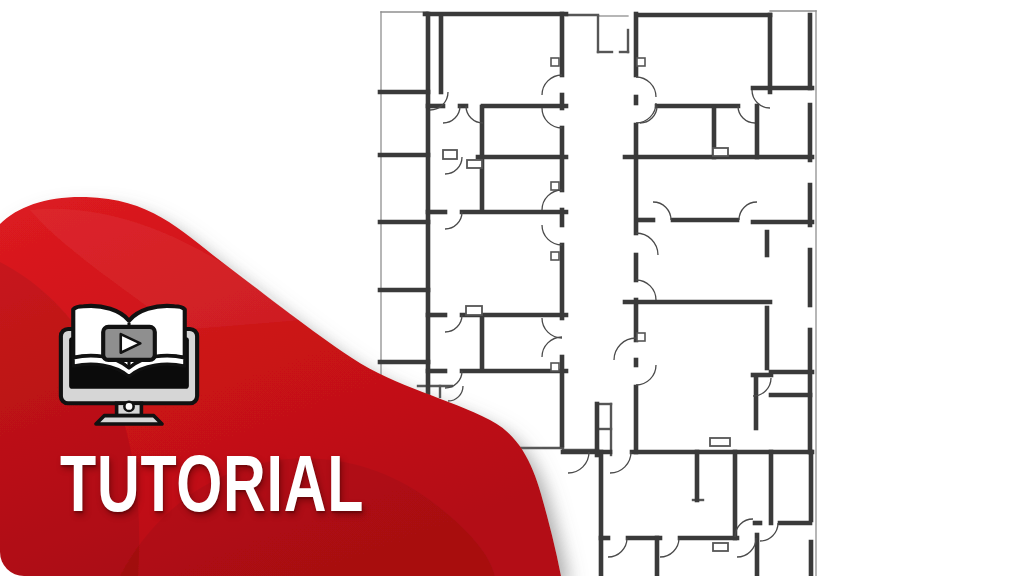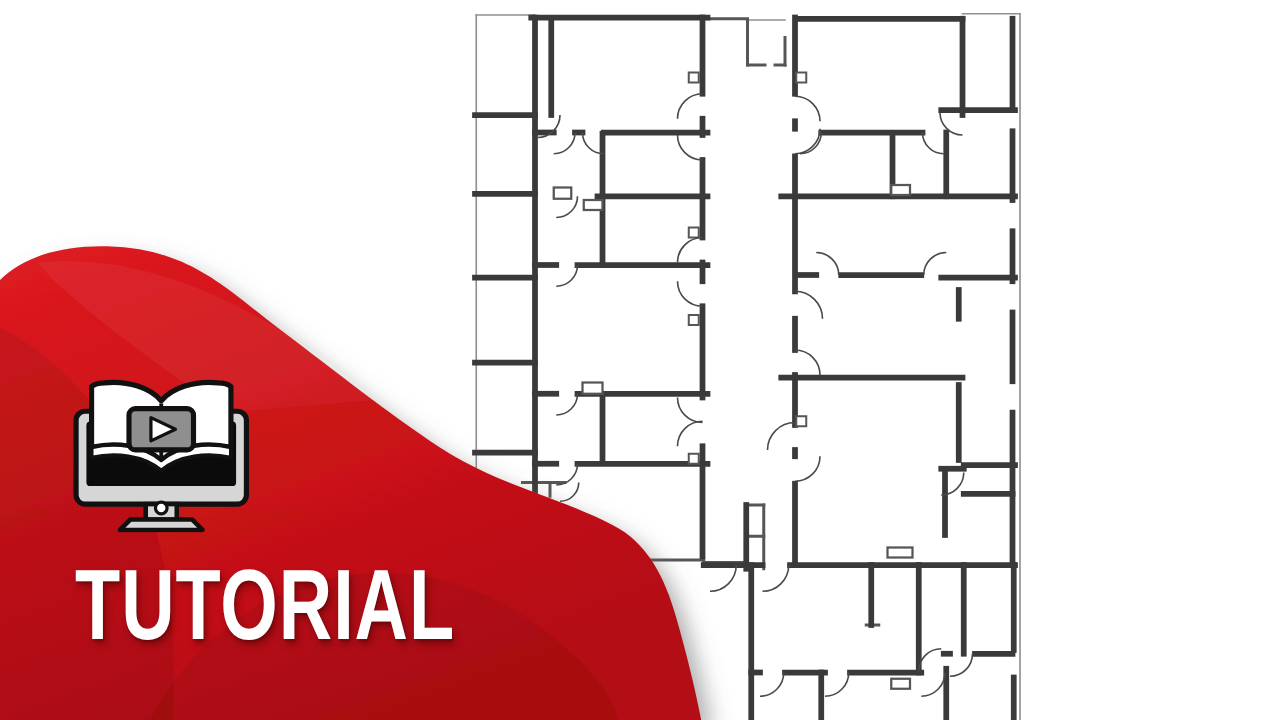--- a/index.html
+++ b/index.html
@@ -1,18 +1,18 @@
 <!DOCTYPE html>
 <html><head>
 <meta charset="utf-8">
 <style>
   html,body{margin:0;padding:0;background:#ffffff;}
   #canvas{
     position:relative;width:1024px;height:576px;overflow:hidden;
-    background:#ffffff;font-family:"Liberation Sans",sans-serif;
+    background:#ffffff;font-family:"Liberation Sans",sans-serif;border-radius:24px;
   }
   #floorplan-svg{position:absolute;left:0;top:0;}
   #blob-svg{position:absolute;left:0;top:0;}
   #tutorial-icon{position:absolute;left:56px;top:298px;width:146px;height:128px;}
   #tutorial-title{
     position:absolute;left:60px;top:444px;
     color:#ffffff;font-weight:bold;font-size:80px;line-height:1;
     letter-spacing:1px;white-space:nowrap;
     transform:scaleX(0.74);transform-origin:left top;
     text-shadow:3px 4px 7px rgba(70,0,0,0.45), 1px 2px 2px rgba(0,0,0,0.25);

